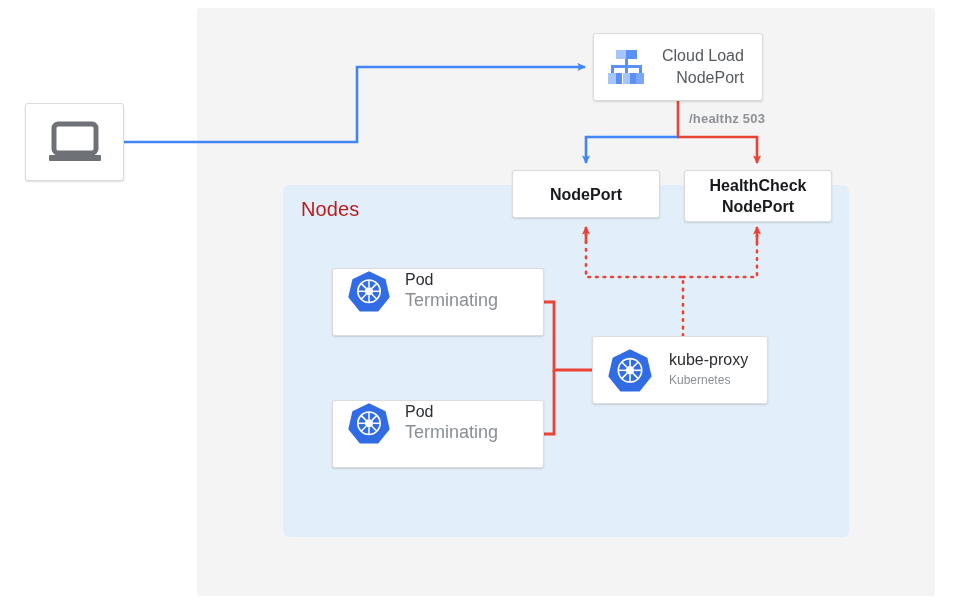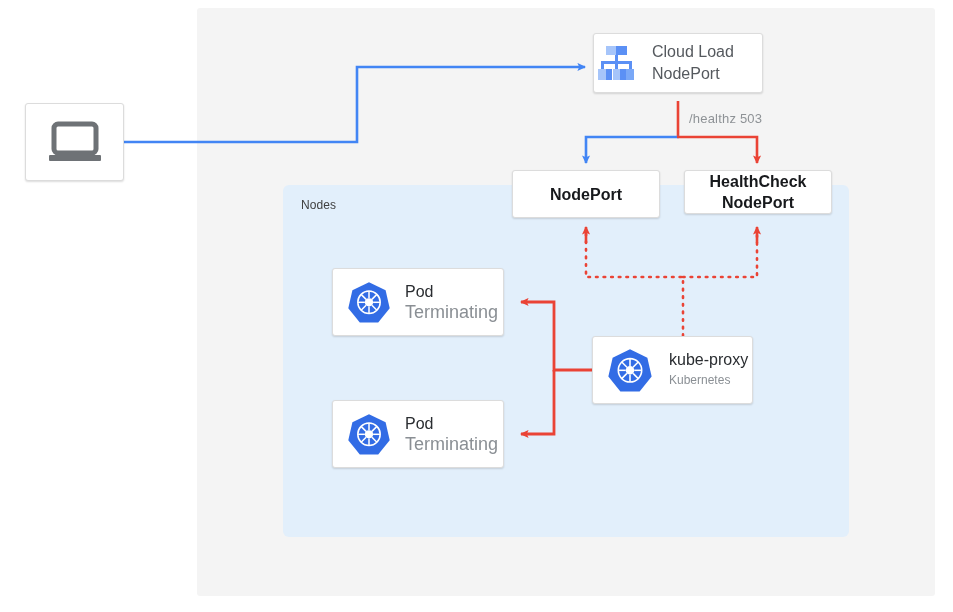--- a/index.html
+++ b/index.html
@@ -35,22 +35,22 @@
     top: 185px;
     width: 566px;
     height: 352px;
     background: #e2effb;
     border-radius: 6px;
   }
   .nodes-label {
     position: absolute;
     left: 301px;
     top: 198px;
-    font-size: 12px;
-    color: #404040;
+    font-size: 20px;
+    color: #b91c1c;
     letter-spacing: 0.1px;
     white-space: nowrap;
   }
 
   
   .card {
     position: absolute;
     background: #ffffff;
     border: 1px solid #dcdcdc;
     border-radius: 3px;
@@ -67,73 +67,74 @@
     display: flex;
     align-items: center;
     justify-content: center;
   }
 
   
   .clb-card {
     left: 593px;
     top: 33px;
     width: 170px;
-    height: 60px;
+    height: 68px;
     display: flex;
     align-items: center;
+    padding-left: 10px;
+    text-align: right;
   }
   .clb-text {
     margin-left: 14px;
     font-size: 16px;
     line-height: 22px;
     color: #55595e;
   }
 
   
   .np-card {
     display: flex;
     align-items: center;
     justify-content: center;
     text-align: center;
     font-weight: bold;
     font-size: 16px;
     line-height: 21px;
     color: #17191c;
   }
   .nodeport-card   { left: 512px; top: 170px; width: 148px; height: 48px; }
-  .hcnodeport-card { left: 684px; top: 170px; width: 148px; height: 44px; }
+  .hcnodeport-card { left: 684px; top: 170px; width: 148px; height: 52px; }
 
   
   .pod-card {
     left: 332px;
-    width: 172px;
+    width: 212px;
     height: 68px;
     display: flex;
-    align-items: center;
     padding-left: 14px;
   }
   .pod-card-1 { top: 268px; }
   .pod-card-2 { top: 400px; }
   .pod-text { margin-left: 14px; }
   .pod-title {
     font-size: 16px;
     line-height: 21px;
     color: #2a2d31;
   }
   .pod-sub {
     font-size: 18px;
     line-height: 21px;
     color: #8a8f94;
   }
 
   
   .kp-card {
     left: 592px;
     top: 336px;
-    width: 161px;
+    width: 176px;
     height: 68px;
     display: flex;
     align-items: center;
     padding-left: 14px;
   }
   .kp-text { margin-left: 16px; }
   .kp-title {
     font-size: 16px;
     line-height: 21px;
     color: #2a2d31;
@@ -143,21 +144,21 @@
     line-height: 21px;
     color: #8a8f94;
   }
 
   
   .healthz-label {
     position: absolute;
     left: 689px;
     top: 111px;
     font-size: 13px;
-    font-weight: normal;
+    font-weight: bold;
     color: #8e9296;
     letter-spacing: 0.2px;
     white-space: nowrap;
   }
 
   
   .edges {
     position: absolute;
     left: 0;
     top: 0;

